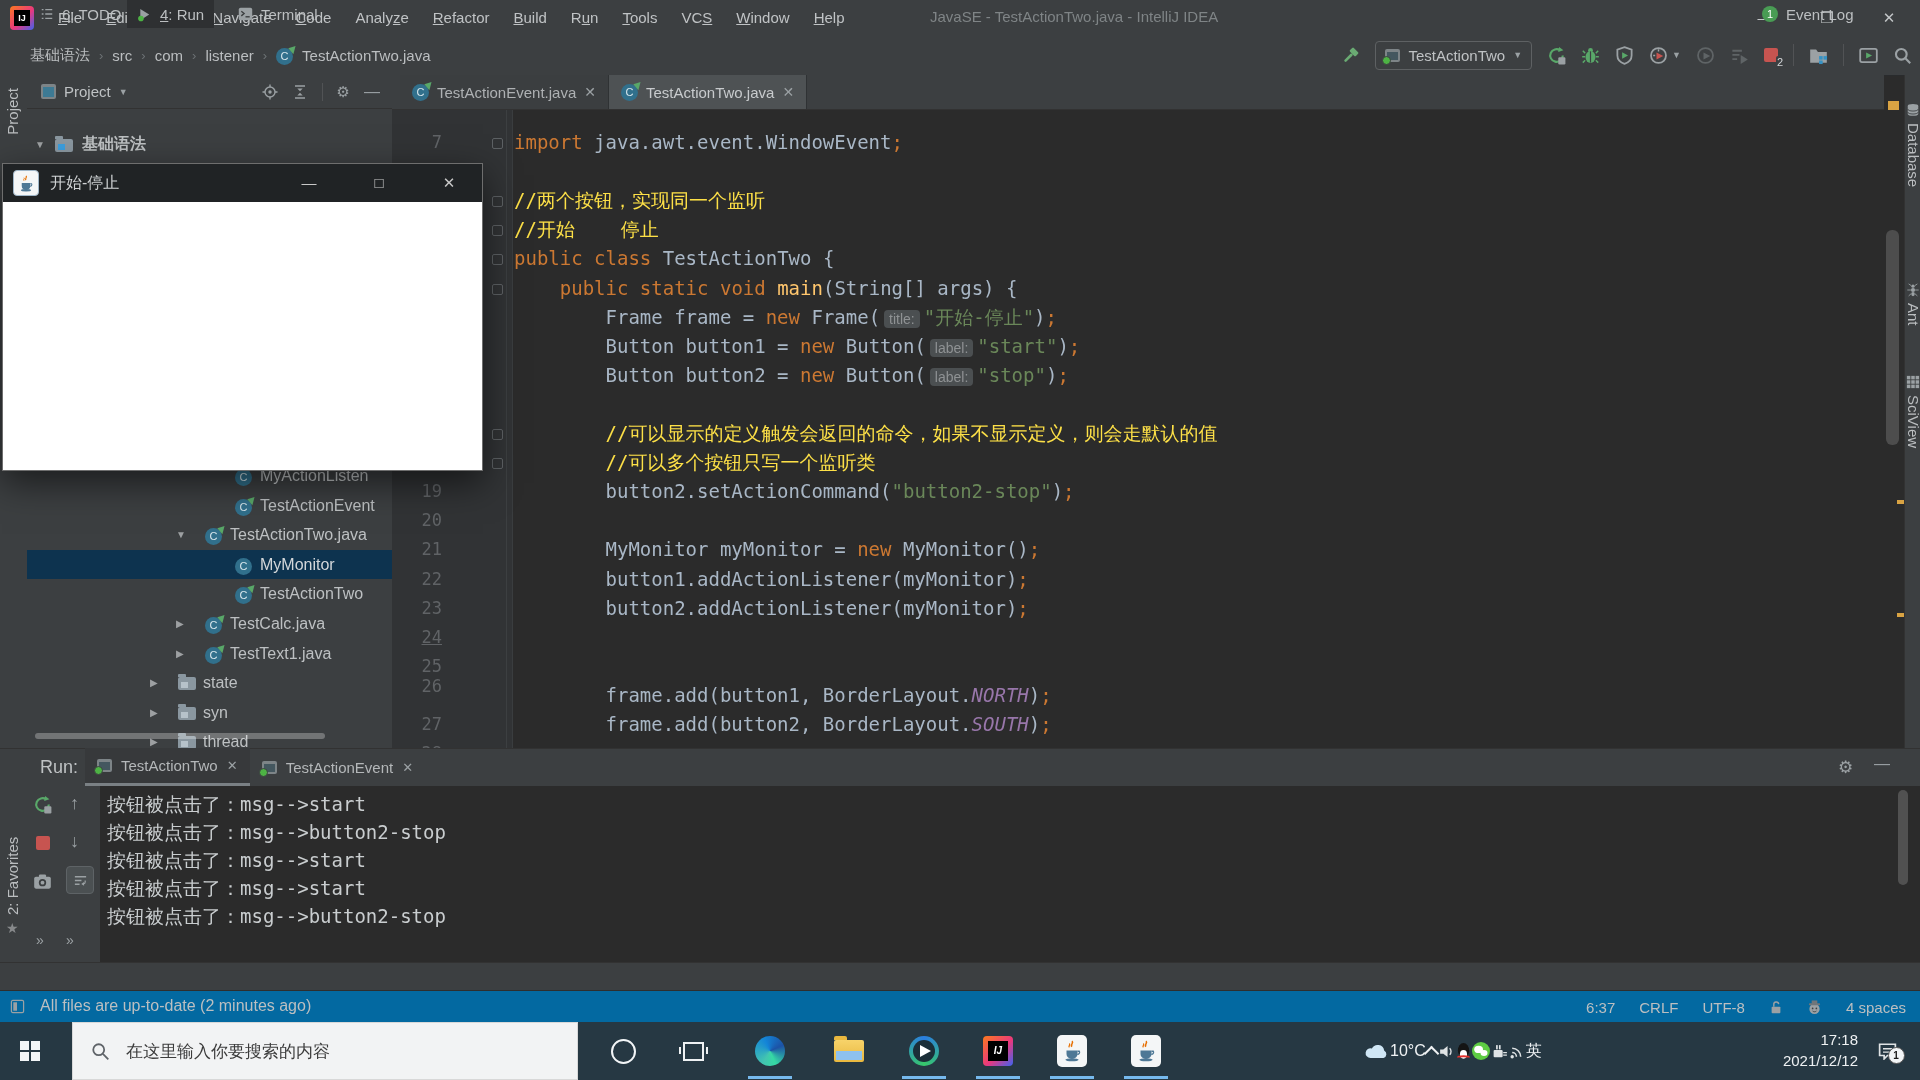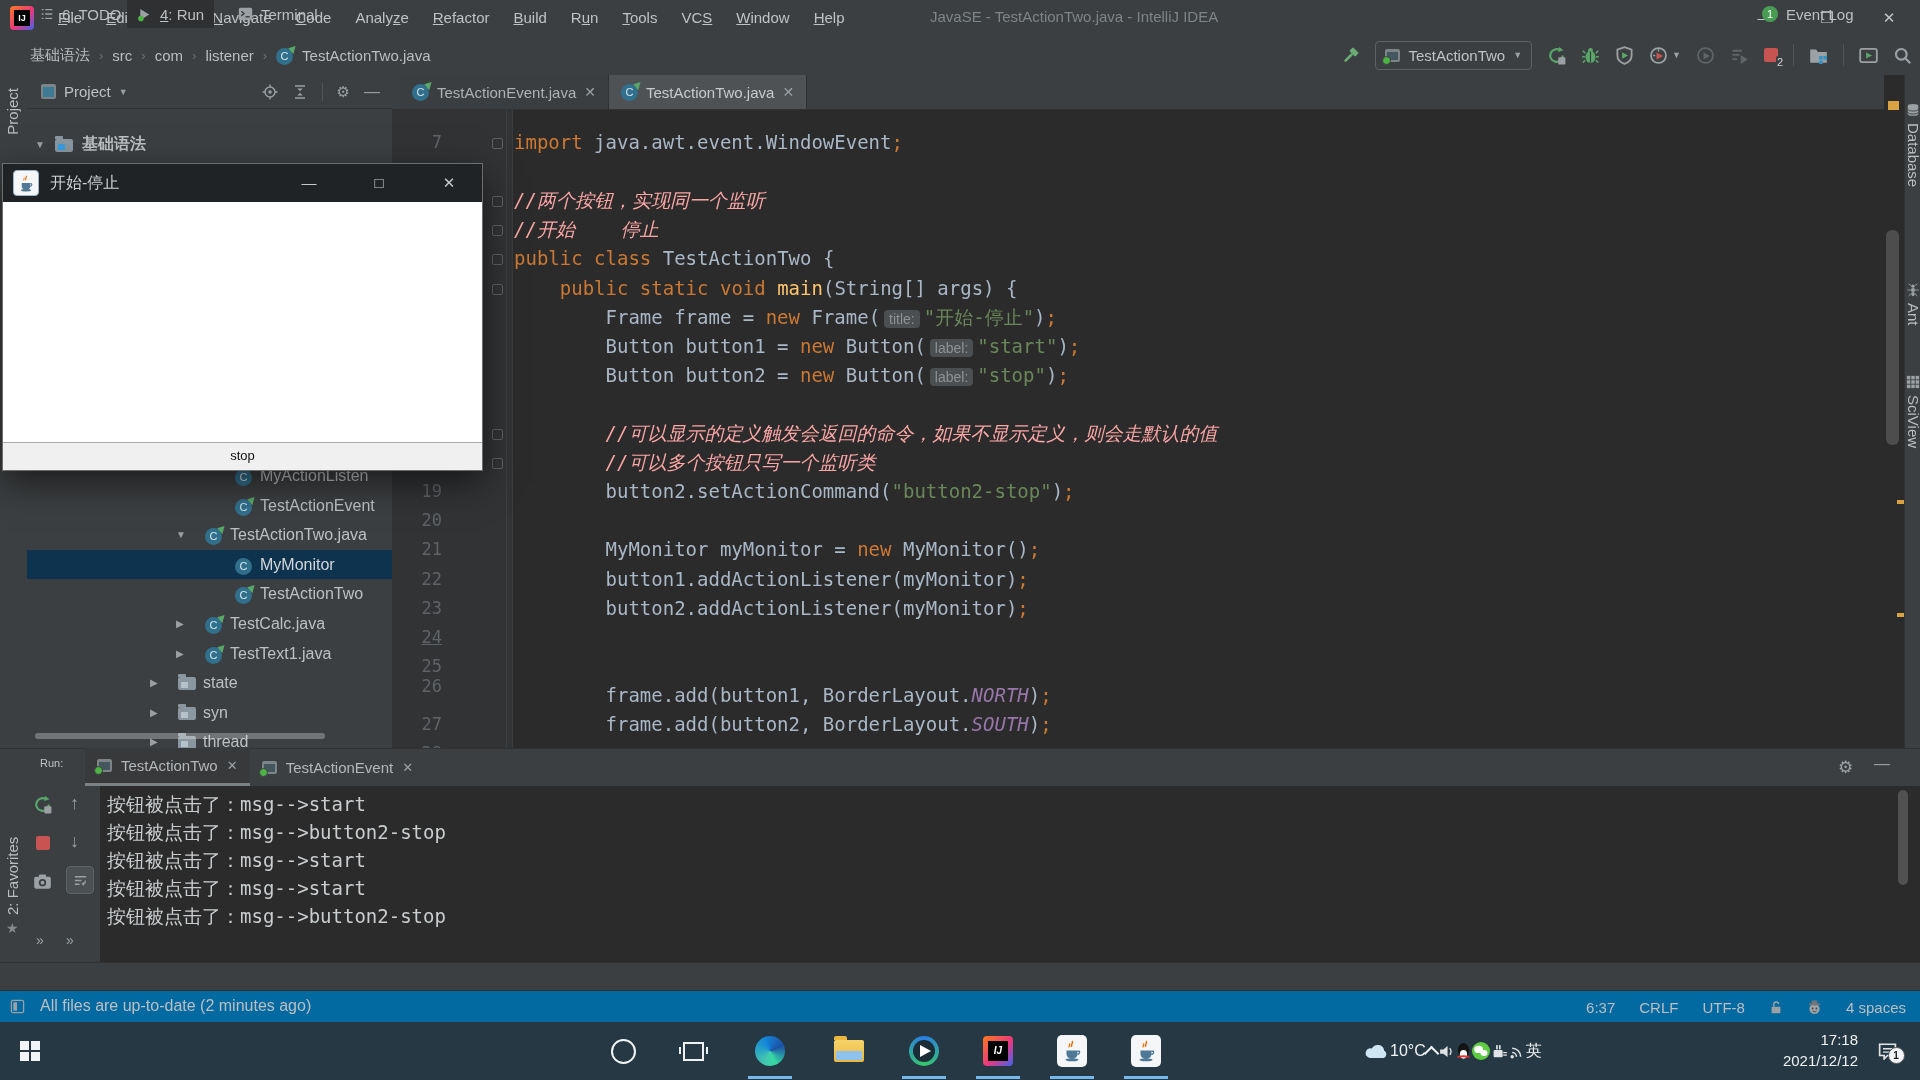--- a/index.html
+++ b/index.html
@@ -63,21 +63,21 @@
   .etab.active{background:#4e5254;color:#c8cbcd}
   .etab .x{color:#9ba1a4;font-size:14px}
   .gutterbg{position:absolute;left:0;top:35px;width:120px;height:638px;background:#313335;border-right:1px solid #3a3d3f}
   .lnum{position:absolute;width:50px;text-align:right;font-family:"DejaVu Sans Mono",monospace;font-size:17px;color:#606366;height:29px;line-height:29px}
   .foldline{position:absolute;left:114px;top:35px;width:1px;height:638px;background:#3c3f41}
   .foldmark{position:absolute;left:100px;width:9px;height:9px;border:1px solid #5d6164;border-radius:2px;background:#313335}
   .code-line{position:absolute;left:122px;height:29px;line-height:29px;white-space:pre;font-family:"DejaVu Sans Mono",monospace;font-size:19px;color:#a9b7c6}
   .tk-kw{color:#cc7832}
   .tk-fn{color:#ffc66d}
   .tk-str{color:#6a8759}
-  .tk-cm{color:#fca5a5;font-style:italic}
+  .tk-cm{color:#fde047;}
   .tk-const{color:#9876aa;font-style:italic}
   .tk-semi{color:#cc7832}
   .tk-hint{background:#4b4f51;color:#8f9294;border-radius:4px;padding:1px 5px;margin:0 4px;font-family:"Liberation Sans",sans-serif;font-size:14px;font-style:normal}
 
   
   .escroll-thumb{position:absolute;left:1886px;top:230px;width:13px;height:215px;background:rgba(255,255,255,.16);border-radius:6px}
   .stripe-mark{position:absolute;left:1897px;width:9px;height:4px;background:#d9a343}
   .corner-mark{position:absolute;left:1888px;top:101px;width:11px;height:9px;background:#d9a343}
 
   
@@ -87,21 +87,21 @@
   
   .awt{position:absolute;left:2px;top:163px;width:481px;height:308px;background:#fff;z-index:40;border:1px solid #6e6e6e;box-shadow:0 12px 34px rgba(0,0,0,.55);box-sizing:border-box}
   .awt-title{position:absolute;left:0;top:0;right:0;height:38px;background:#202325;display:flex;align-items:center;padding-left:10px;gap:11px}
   .awt-title .t{font-size:16px;color:#cfd2d4}
   .jtile-sm{width:24px;height:24px;background:#f4f6f7;border:1px solid #9fb6c8;border-radius:4px;display:flex;align-items:center;justify-content:center}
   .awt-ctrl{position:absolute;top:0;width:42px;height:38px;text-align:center;line-height:38px;color:#c8c8c8;font-size:15px}
   .awt-btn{position:absolute;left:0;right:0;height:27px;background:#f0f0f0;border-top:1px solid #e6e6e6;border-bottom:1px solid #ababab;text-align:center;font-size:13px;color:#111;line-height:26px;font-family:"Liberation Sans",sans-serif}
 
   
   .run-head{position:absolute;left:0;top:748px;width:1920px;height:38px;background:#3c3f41;border-top:1px solid #323232}
-  .run-label{position:absolute;left:40px;top:757px;font-size:11px;color:#bfc2c4}
+  .run-label{position:absolute;left:40px;top:757px;font-size:18px;color:#bfc2c4}
   .runtabs{position:absolute;left:85px;top:748px;height:38px;display:flex}
   .rtab{display:flex;align-items:center;gap:9px;padding:0 12px;font-size:15px;color:#b4b7b9;box-sizing:border-box}
   .rtab.active{background:#37393b;border-bottom:3px solid #7a8084}
   .rtab .x{color:#9ba1a4;font-size:13px}
   .run-left-a{position:absolute;left:27px;top:786px;width:37px;height:176px;background:#3c3f41}
   .run-left-b{position:absolute;left:64px;top:786px;width:36px;height:176px;background:#3c3f41}
   .console-bg{position:absolute;left:100px;top:786px;width:1820px;height:176px;background:#2b2b2b}
   .cline{position:absolute;left:107px;height:28px;line-height:28px;font-family:"DejaVu Sans Mono",monospace;font-size:19px;color:#c9cdcf;white-space:pre}
   .cscroll{position:absolute;left:1898px;top:790px;width:10px;height:95px;background:rgba(255,255,255,.18);border-radius:5px}
   .icn-btn{display:flex;align-items:center;justify-content:center}
@@ -495,21 +495,20 @@
             <path d="M13 10.2 h1.6 a1.9 1.9 0 0 1 -1.8 2.9" fill="none" stroke="#4e7896" stroke-width="1.2"></path>
             <ellipse cx="8" cy="18" rx="6" ry="1.4" fill="#4e7896"></ellipse>
           </svg>
       </span>
       <span class="t">开始-停止</span>
       <span class="awt-ctrl" style="left:285px">—</span>
       <span class="awt-ctrl" style="left:355px">□</span>
       <span class="awt-ctrl" style="left:425px">✕</span>
     </div>
     <div class="abs" style="left:0;top:66px;right:0;bottom:28px;background:#fff"></div>
-    <div class="awt-btn" style="bottom:0;border-top:1px solid #ababab;border-bottom:none">stop</div>
   </div>
 
   <div class="run-head"></div>
   <div class="run-label">Run:</div>
   <div class="runtabs" id="runtabs">
       <div class="rtab active">
         <span class="appi">
           <i></i>
         </span>
     <span>TestActionTwo</span>
@@ -628,20 +627,27 @@
   </div>
 
 
   <div class="tbar">
     <span class="winlogo">
         <i></i>
         <i></i>
         <i></i>
         <i></i>
       </span>
+    <div class="tsearch">
+      <svg width="19" height="19" viewBox="0 0 16 16">
+          <circle cx="6.5" cy="6.5" r="4.6" fill="none" stroke="#5f6368" stroke-width="1.5"></circle>
+          <path d="M10 10 L14.6 14.6" stroke="#5f6368" stroke-width="1.5"></path>
+        </svg>
+      <span class="ph">在这里输入你要搜索的内容</span>
+    </div>
     <span class="ticon" style="left:600px">
         <i class="cortana"></i>
       </span>
     <span class="ticon" style="left:670px">
         <i class="tview"></i>
       </span>
     <span class="ticon" style="left:747px">
         <i class="edge"></i>
       </span>
     <span class="ticon" style="left:826px">

